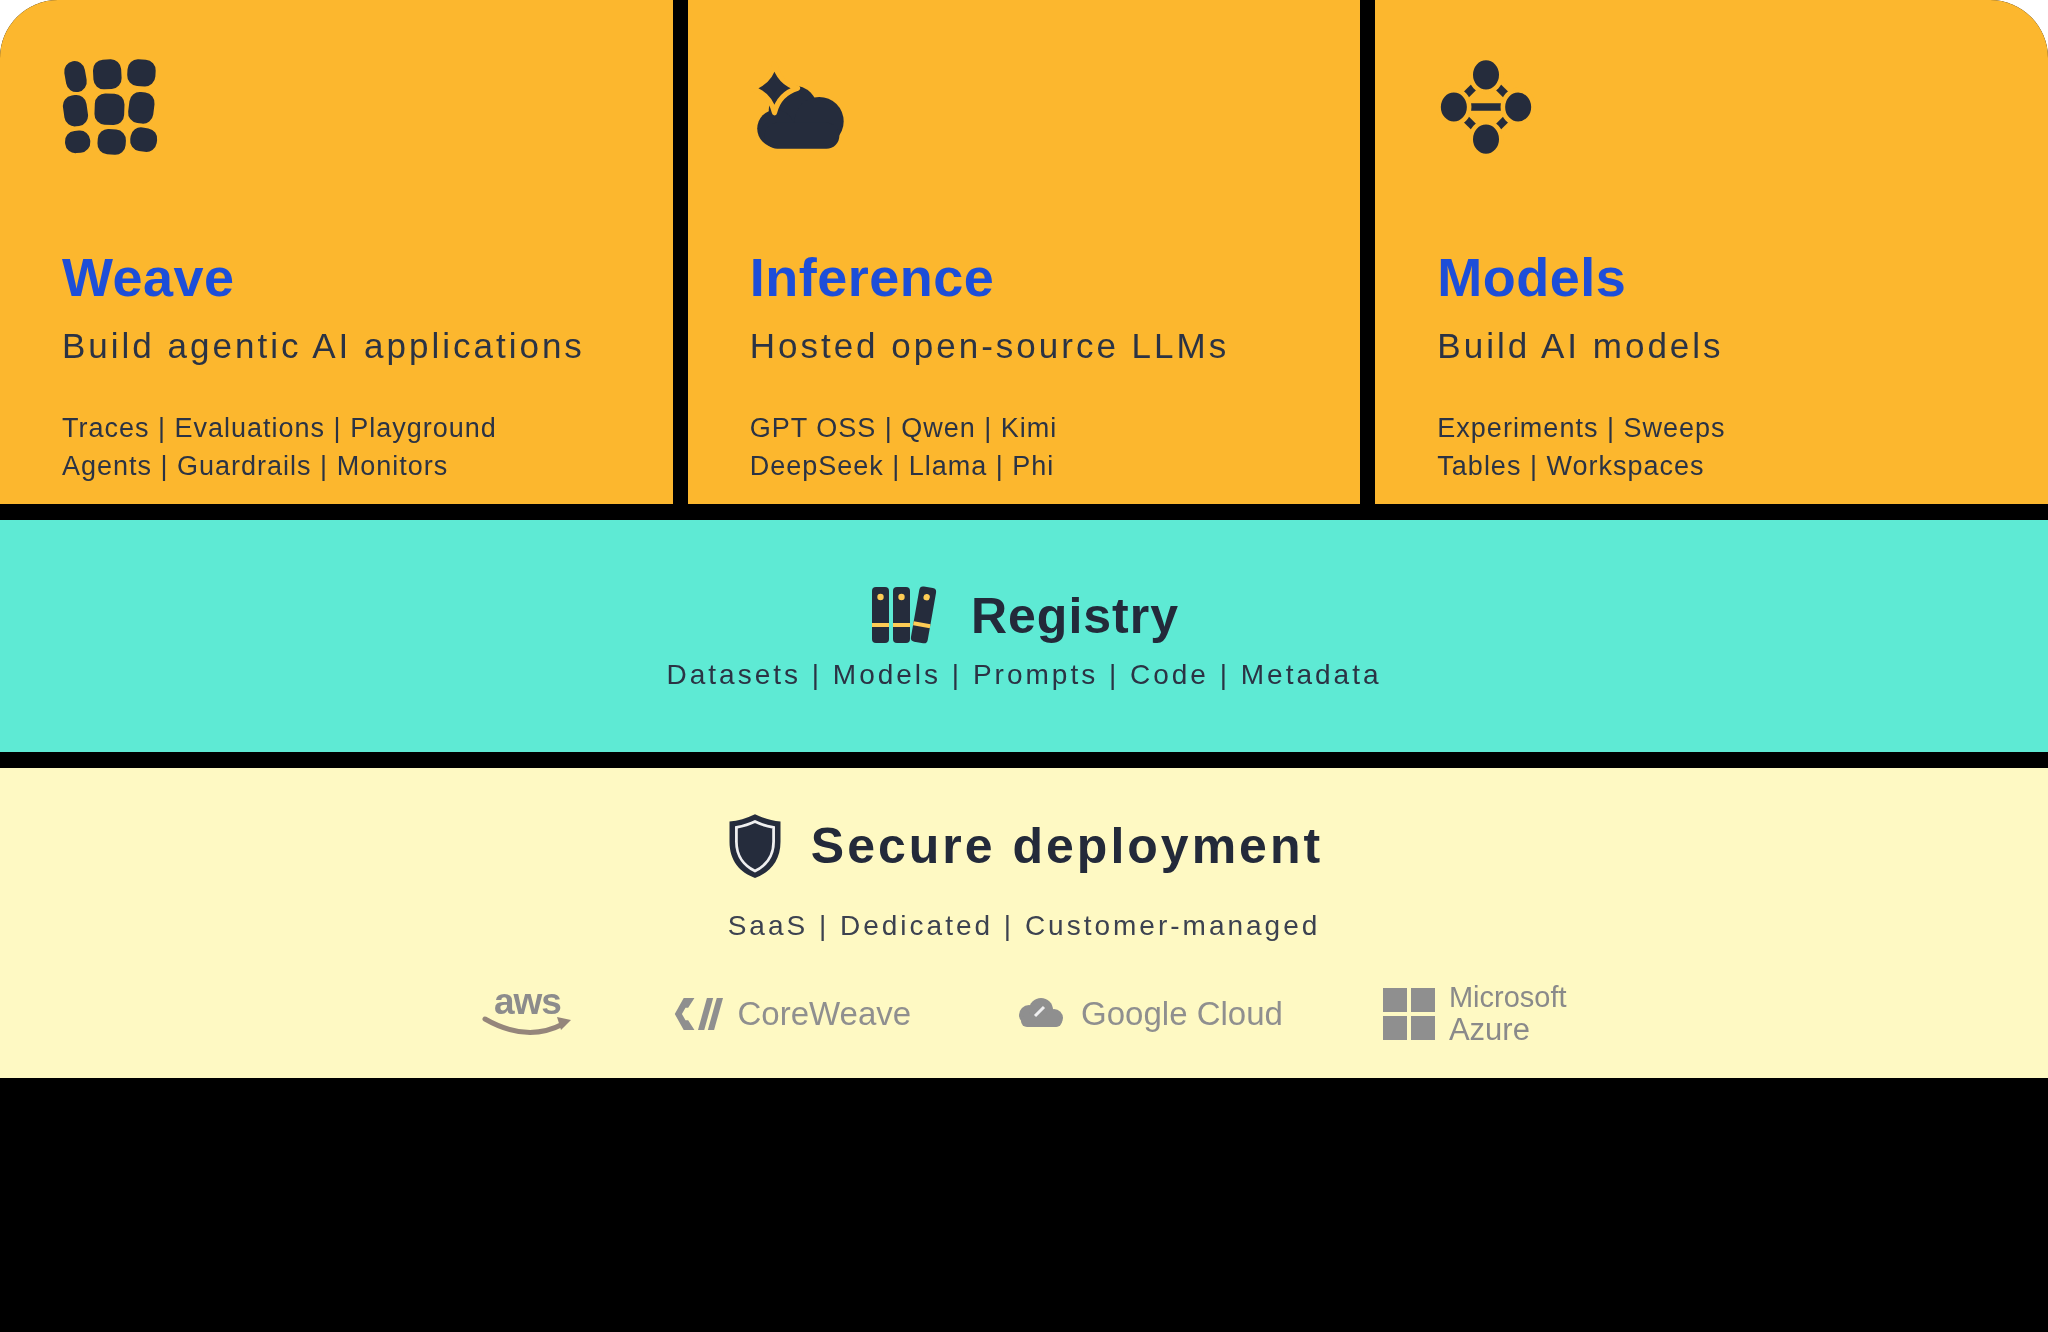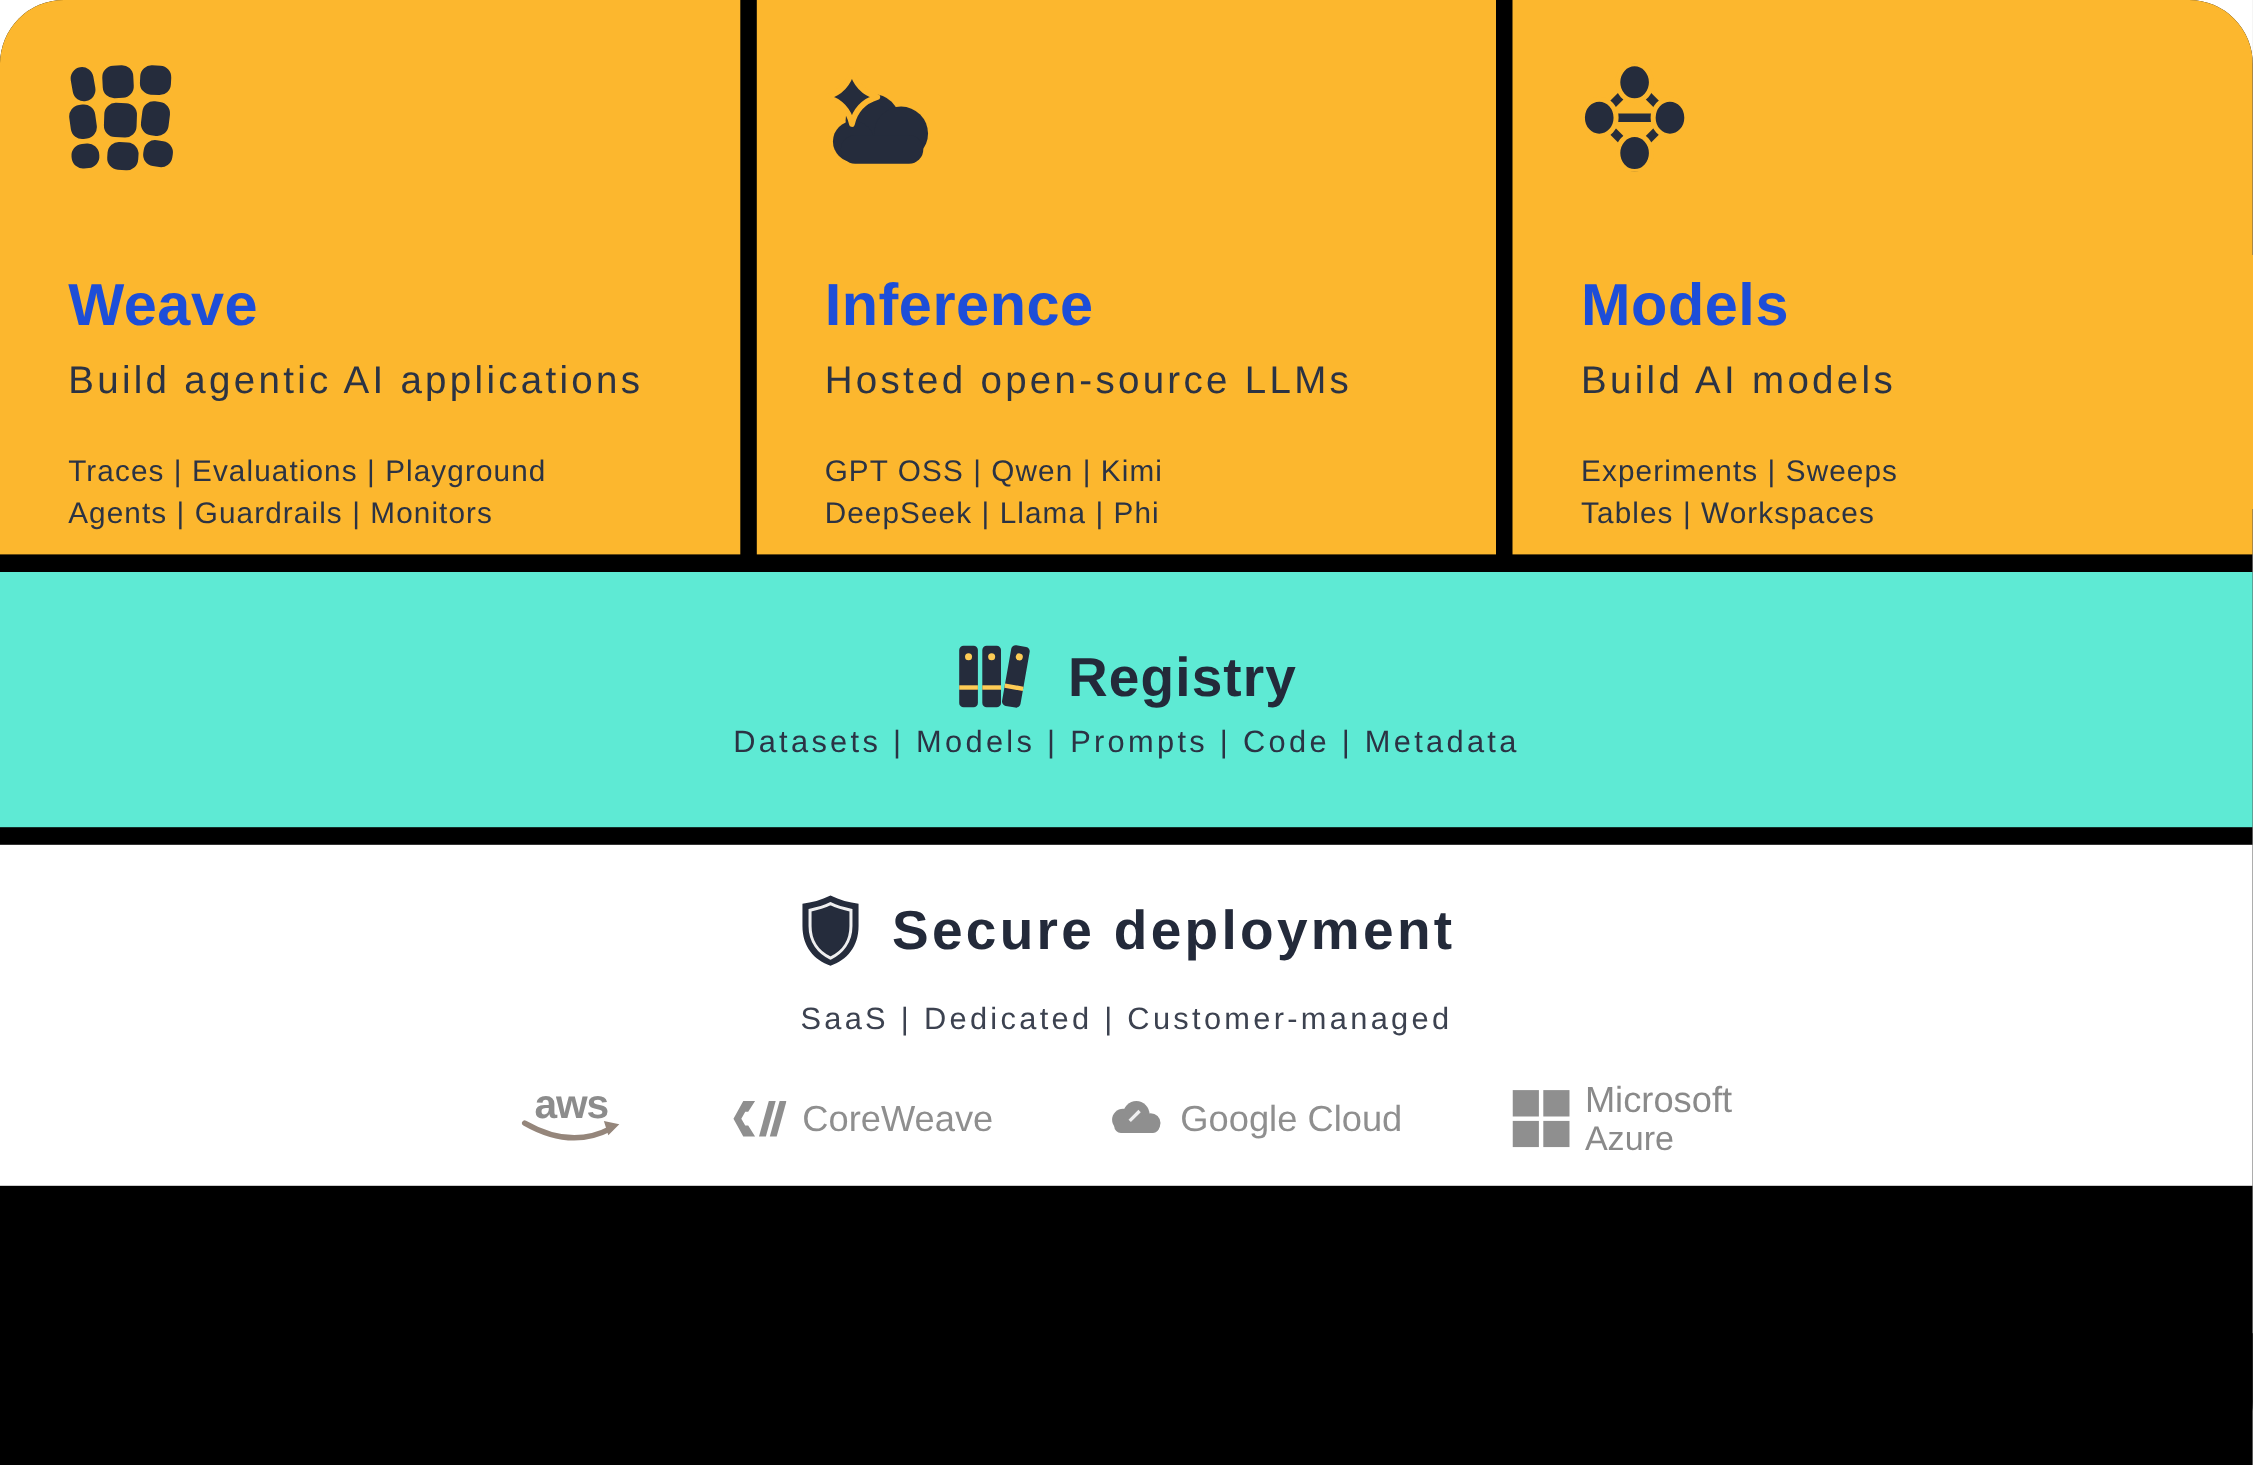--- a/index.html
+++ b/index.html
@@ -13,35 +13,35 @@
   .cards-row{display:flex;gap:15px;height:504px;}
   .card{flex:1 1 0;background:#FCB72E;padding:58px 56px 0 62px;display:flex;flex-direction:column;}
   .card .icon{width:98px;height:98px;flex:0 0 auto;}
   .card-title{margin-top:90px;font-size:54px;font-weight:700;color:#1d4ed8;letter-spacing:.5px;}
   .card-subtitle{margin-top:18px;font-size:35px;font-weight:400;color:#2B3344;letter-spacing:3px;}
   .card-features{margin-top:44px;font-size:27px;font-weight:400;color:#2B3344;letter-spacing:1px;line-height:1.4;}
   
   .band{display:flex;flex-direction:column;align-items:center;justify-content:center;}
   .band-registry{height:232px;background:#5eead4;}
   .band-core{height:238px;background:#FADC90;}
-  .band-secure{height:310px;background:#ffffff;justify-content:flex-start;padding-top:44px;box-sizing:border-box;}
+  .band-secure{height:310px;background:#fef9c3;justify-content:flex-start;padding-top:44px;box-sizing:border-box;}
   .band-header{display:flex;align-items:center;gap:26px;}
   .band-title{font-size:50px;font-weight:700;color:#232A3A;letter-spacing:1px;}
   .band-title-core{letter-spacing:10px;}
   .band-title-secure{letter-spacing:3px;}
   .band-features{margin-top:8px;font-size:28px;color:#2B3344;letter-spacing:3px;}
   .band-secure .band-features{margin-top:30px;color:#3C4250;}
   
   .logos-row{display:flex;align-items:center;gap:100px;margin-top:40px;}
   .logo{display:flex;align-items:center;gap:14px;color:#8C8C8C;}
   .logo-aws{flex-direction:column;gap:0;text-align:right;}
   .logo-aws .aws-word{font-size:37px;font-weight:700;letter-spacing:-1px;color:#8C8C8C;line-height:.8;}
   .logo-text{font-size:33px;font-weight:500;color:#8F8F8F;letter-spacing:0;}
   .ms-text{display:flex;flex-direction:column;line-height:1.08;color:#8A8A8A;}
-  .ms-line1{font-size:33px;}
+  .ms-line1{font-size:29px;}
   .ms-line2{font-size:31px;}
 </style>
 </head>
 <body>
 
 <div class="stage">
   <div class="bottom-backdrop"></div>
   <div class="frame">
 
     <div class="cards-row">

